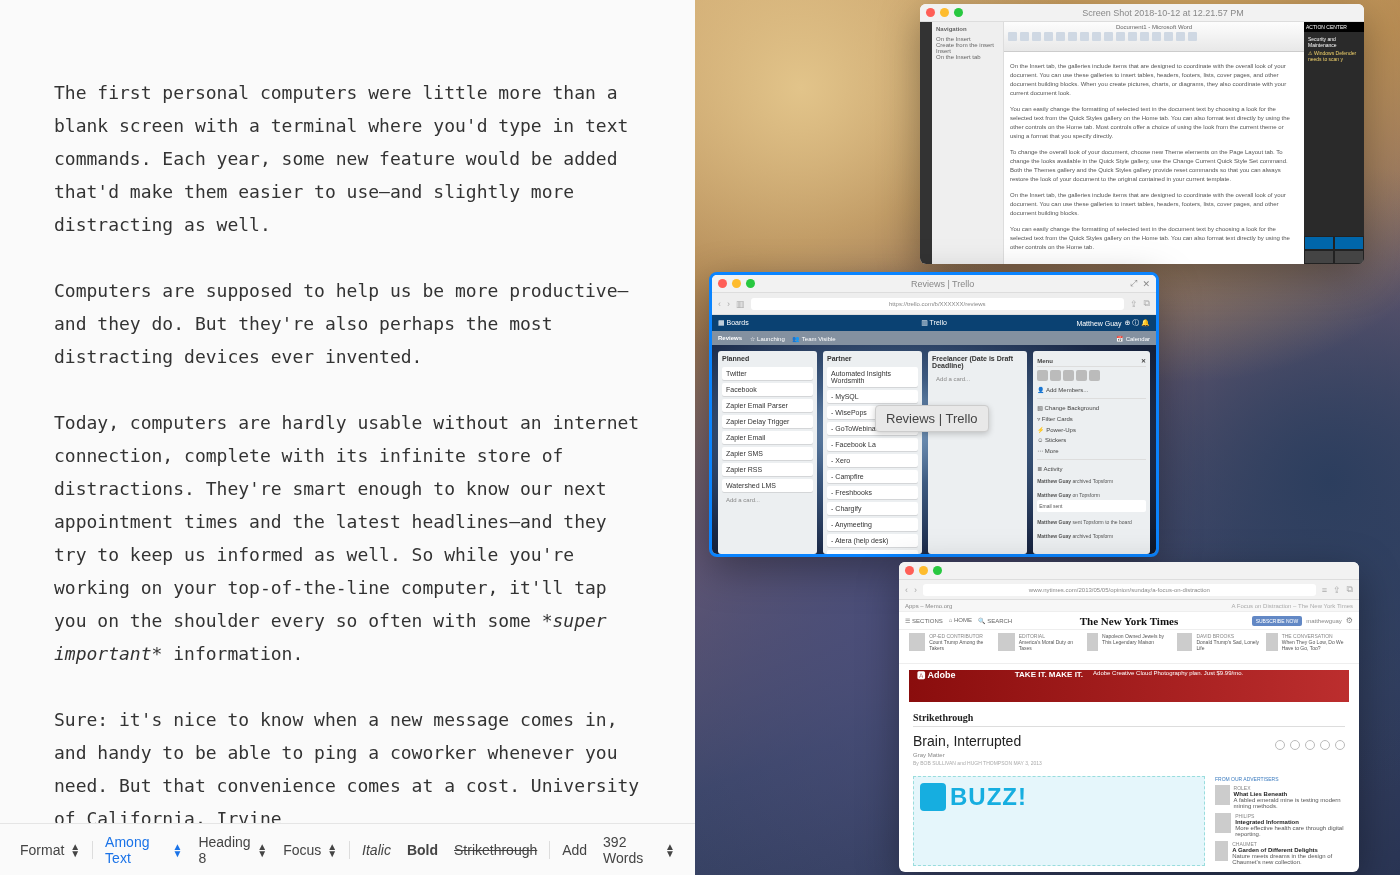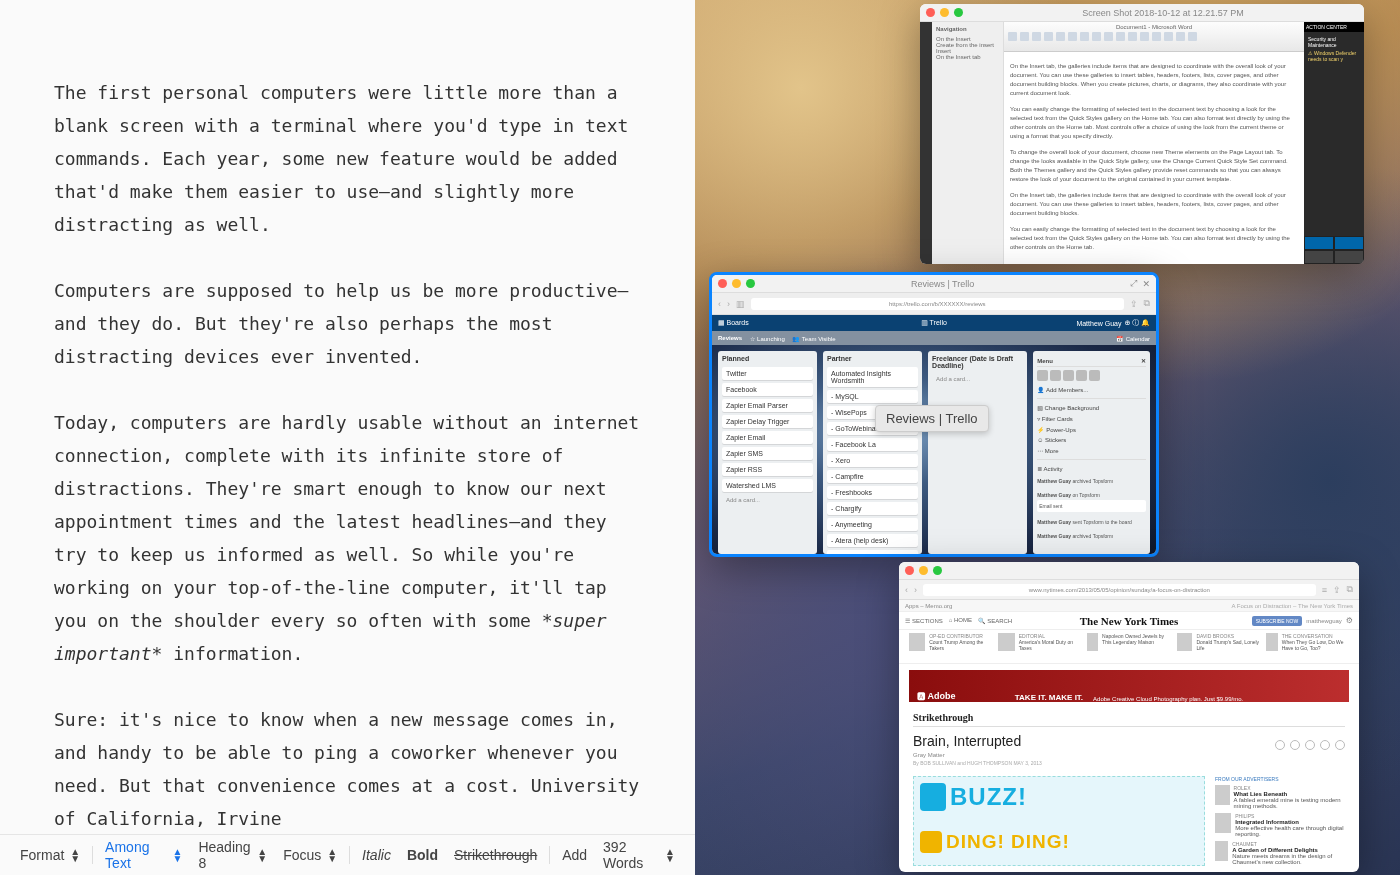--- a/index.html
+++ b/index.html
@@ -26,21 +26,21 @@
   height: 834px;
   overflow: hidden;
 }
 .editor p { margin-bottom: 33px; }
 .editor .ital { font-style: italic; }
 .toolbar {
   position: absolute;
   bottom: 0;
   left: 0;
   right: 0;
-  height: 41px;
+  height: 52px;
   background: #fafafa;
   border-top: 1px solid #e5e5e5;
   display: flex;
   align-items: center;
   padding: 2px 16px;
   font-size: 14px;
   color: #555;
   gap: 8px;
 }
 .tb-btn { display: inline-flex; align-items: center; gap:4px; cursor: pointer; padding: 4px 4px; color:#444;}
@@ -130,31 +130,31 @@
 .win3 .safbar .url{flex:1;background:#fff;height:12px;border-radius:3px;font-size:6px;color:#888;text-align:center;line-height:12px;}
 .win3 .bm { height:12px; background:#f7f7f7; border-bottom:1px solid #eee; font-size:6px; color:#888; padding:0 6px; line-height:12px;}
 .win3 .nythead { height:18px; border-bottom:1px solid #eee; display:flex; align-items:center; justify-content:center; position:relative; }
 .win3 .nythead .l { position:absolute; left:6px; display:flex; gap:6px; font-size:6px; color:#666;}
 .win3 .nythead .r { position:absolute; right:6px; display:flex; gap:4px; align-items:center;}
 .win3 .nythead .sub { background:#6288c5;color:#fff;font-size:5px;padding:2px 4px;border-radius:2px;}
 .win3 .nythead .logo { font-family:Georgia,'Times New Roman',serif; font-weight:700; font-size:11px; color:#111;}
 .win3 .feat { height:34px; border-bottom:1px solid #eee; display:flex; gap:6px; padding:3px 10px; }
 .win3 .feat .fi { flex:1; display:flex; gap:4px; font-size:5px; color:#555;}
 .win3 .feat .fi .th{width:18px;height:18px;background:#ccc;}
-.win3 .banner { height:32px; margin:6px 10px; background:linear-gradient(90deg,#8a0d0d,#bc2e2e); color:#fff; display:flex; align-items:flex-end; justify-content:center; font-size:8px; gap:10px; position:relative;}
+.win3 .banner { height:32px; margin:6px 10px; background:linear-gradient(90deg,#8a0d0d,#bc2e2e); color:#fff; display:flex; align-items:flex-start; justify-content:center; font-size:8px; gap:10px; position:relative;}
 .win3 .banner .ad{position:absolute;left:8px;font-weight:700;font-size:9px;}
 .win3 .art { padding:4px 14px; }
 .win3 .art .sec { font-family:Georgia,serif; font-weight:700; font-size:10px; color:#222; border-bottom:1px solid #ddd; padding-bottom:3px;}
 .win3 .art h2   { font-family:Liberation Sans, sans-serif; font-weight:400; font-size:14px; color:#222; margin:6px 0 3px;}
 .win3 .art .meta{ font-size:6px; color:#888;}
 .win3 .art .by  { font-size:5px; color:#aaa; margin-top:2px;}
 .win3 .art .soc { float:right; display:flex; gap:5px; margin-top:-12px; }
 .win3 .art .soc span{ width:10px;height:10px;border:1px solid #bbb;border-radius:50%;}
 .win3 .lower { display:flex; gap:10px; padding:6px 14px 0;}
-.win3 .buzzbox { flex:1; height:90px; background:#e5f6fb; border:1px dashed #9dd; padding:6px; display:flex; flex-direction:column; gap:20px; }
+.win3 .buzzbox { flex:1; height:90px; background:#e5f6fb; border:1px dashed #9dd; padding:6px; display:flex; flex-direction:column; gap:0; }
 .win3 .buzzbox .buzz { font-family:Impact,sans-serif; font-size:24px; color:#16aee0; letter-spacing:1px; font-weight:700; display:flex; align-items:center; gap:4px;}
 .win3 .buzzbox .ding { font-family:Impact,sans-serif; font-size:19px; color:#f0b400; letter-spacing:1px; font-weight:700; display:flex; align-items:center; gap:4px;}
 .win3 .buzzbox .ph { width:26px;height:28px;background:#16aee0;border-radius:4px;}
 .win3 .buzzbox .cl { width:22px;height:22px;background:#f0b400;border-radius:4px;}
 .win3 .side  { width:130px; font-size:6px; color:#555;}
 .win3 .side .shdr{font-size:5px;color:#3b7bbf;margin-bottom:3px;}
 .win3 .side .sit { display:flex; gap:4px; margin-bottom:4px;}
 .win3 .side .sit .sth{width:20px;height:20px;background:#ccc;}
 .win3 .side .sit .stx b{display:block;font-size:6px;color:#222;}
 </style>
@@ -441,24 +441,20 @@
         </div>
       <div class="meta">Gray Matter</div>
       <div class="by">By BOB SULLIVAN and HUGH THOMPSON   MAY 3, 2013</div>
     </div>
     <div class="lower">
       <div class="buzzbox">
         <div class="buzz">
             <div class="ph"></div>
             <span>BUZZ!</span>
           </div>
-        <div class="ding">
-            <div class="cl"></div>
-            <span>DING! DING!</span>
-          </div>
       </div>
       <div class="side">
         <div class="shdr">FROM OUR ADVERTISERS</div>
         <div class="sit">
             <div class="sth"></div>
             <div class="stx"><div style="font-size:5px;color:#888">ROLEX</div><b>What Lies Beneath</b><span>A fabled emerald mine is testing modern mining methods.</span></div>
           </div>
         <div class="sit">
             <div class="sth"></div>
             <div class="stx"><div style="font-size:5px;color:#888">PHILIPS</div><b>Integrated Information</b><span>More effective health care through digital reporting.</span></div>

